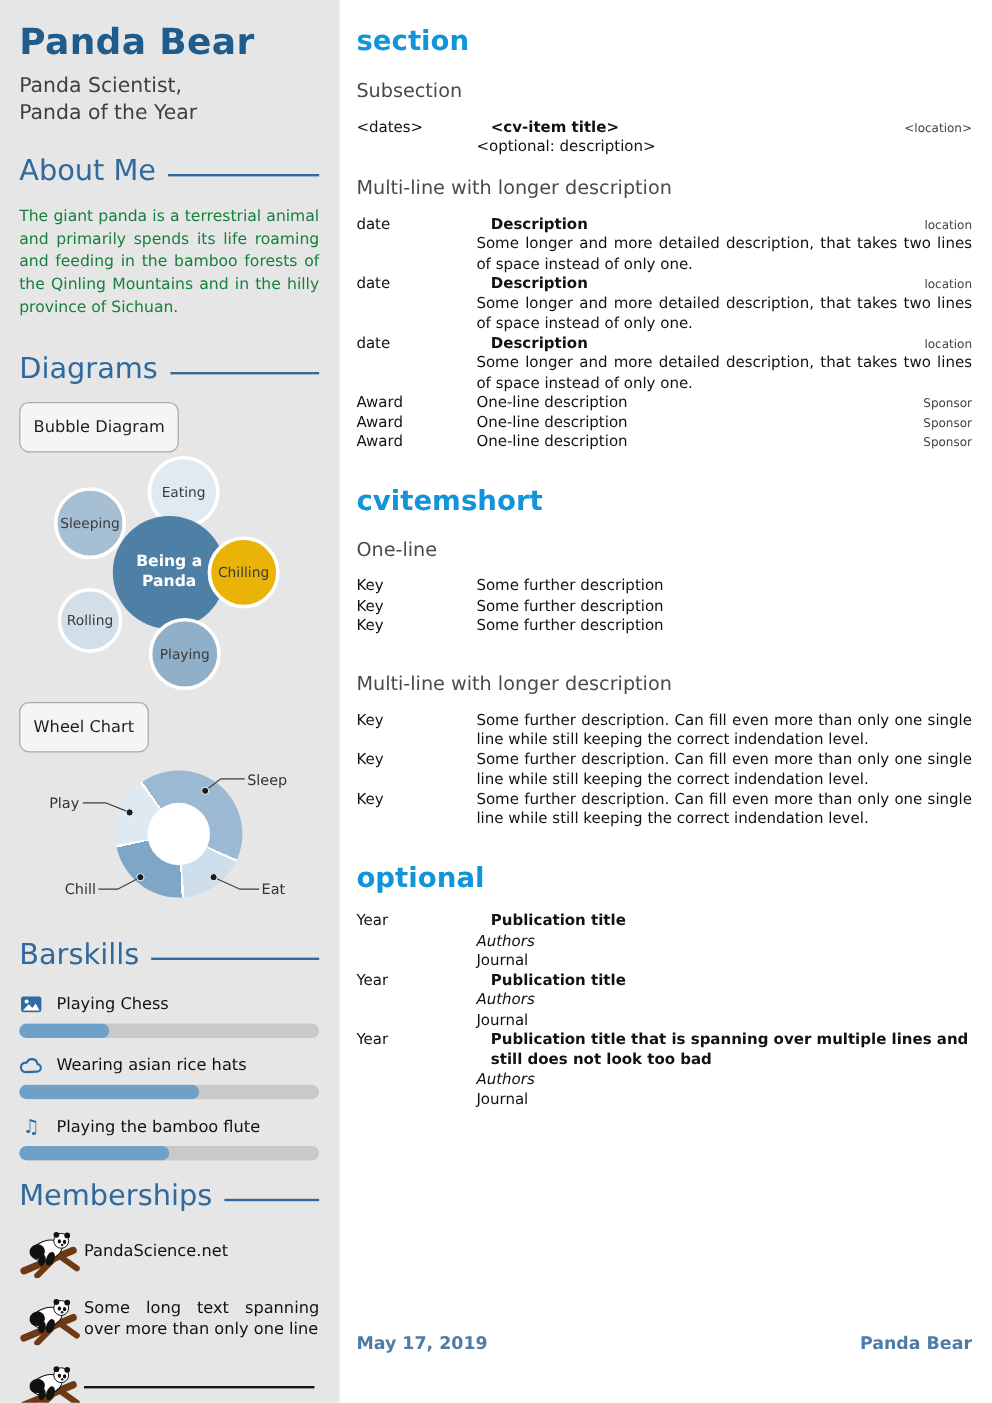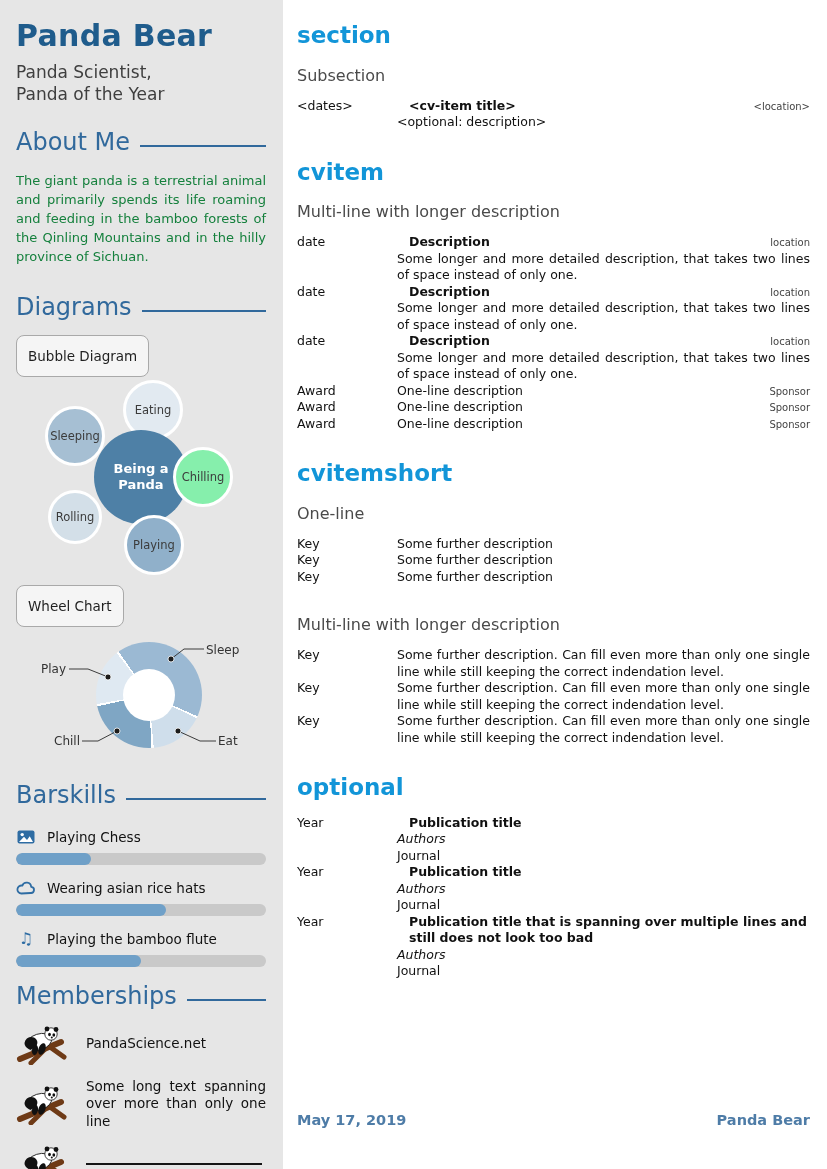--- a/index.html
+++ b/index.html
@@ -47,21 +47,21 @@
   .skills{margin-top:20px;}
   .skill{margin-bottom:15px;}
   .skill-head{display:flex;align-items:center;gap:11px;font-size:13.5px;color:#111;margin-bottom:8px;}
   .skill-icon{width:20px;display:flex;align-items:center;justify-content:center;color:#2e6ca3;}
   .music-glyph{font-size:16px;font-weight:bold;color:#2e6ca3;line-height:1;}
   .bar{height:12px;border-radius:6px;background:#c9c9c9;overflow:hidden;}
   .bar-fill{height:100%;border-radius:6px;background:#6fa0c8;}
 
   
   .members{margin-top:12px;}
-  .member{display:flex;align-items:center;gap:16px;margin-bottom:12px;min-height:44px;}
+  .member{display:flex;align-items:center;margin-bottom:12px;min-height:44px;}
   .panda{width:54px;height:42px;flex:0 0 auto;}
   .member-text{font-size:13.5px;color:#111;text-align:justify;line-height:1.3;}
   .member-rule{flex:1;height:2px;background:#151515;margin-right:4px;}
 
   
   .main{position:absolute;left:283px;top:0;width:544px;box-sizing:border-box;padding:12px 17px 0 14px;}
   h2{font-size:23px;line-height:1.2;font-weight:bold;color:#1295d8;margin:0;}
   .mt-first{margin-top:10px;}
   .mt-sec{margin-top:28px;}
   h3{font-size:16px;font-weight:400;color:#4a4a4a;margin:16px 0 13px;}
@@ -100,21 +100,21 @@
   <div class="bubble-wrap">
     <div class="bubble sat b-eating" style="background: rgb(226, 234, 241);">
         <span>Eating</span>
       </div>
     <div class="bubble center" style="background: rgb(78, 128, 166);">
         <span>Being a Panda</span>
       </div>
     <div class="bubble sat b-sleeping" style="background: rgb(166, 191, 211);">
         <span>Sleeping</span>
       </div>
-    <div class="bubble sat b-chilling" style="background: #86efac;">
+    <div class="bubble sat b-chilling" style="background: #eab308;">
         <span>Chilling</span>
       </div>
     <div class="bubble sat b-rolling" style="background: rgb(211, 223, 232);">
         <span>Rolling</span>
       </div>
     <div class="bubble sat b-playing" style="background: rgb(144, 176, 202);">
         <span>Playing</span>
       </div>
   </div>
 
@@ -257,21 +257,20 @@
     <div>&lt;dates&gt;</div>
     <div>
       <div class="tl">
         <span class="title">&lt;cv-item title&gt;</span>
         <span class="loc">&lt;location&gt;</span>
       </div>
       <div class="desc">&lt;optional: description&gt;</div>
     </div>
   </div>
 
-  <h2 class="mt-sec">cvitem</h2>
   <h3>Multi-line with longer description</h3>
 
   <div class="row">
     <div>date</div>
     <div>
       <div class="tl">
           <span class="title">Description</span>
           <span class="loc">location</span>
         </div>
       <div class="desc">Some longer and more detailed description, that takes two lines of space instead of only one.</div>

